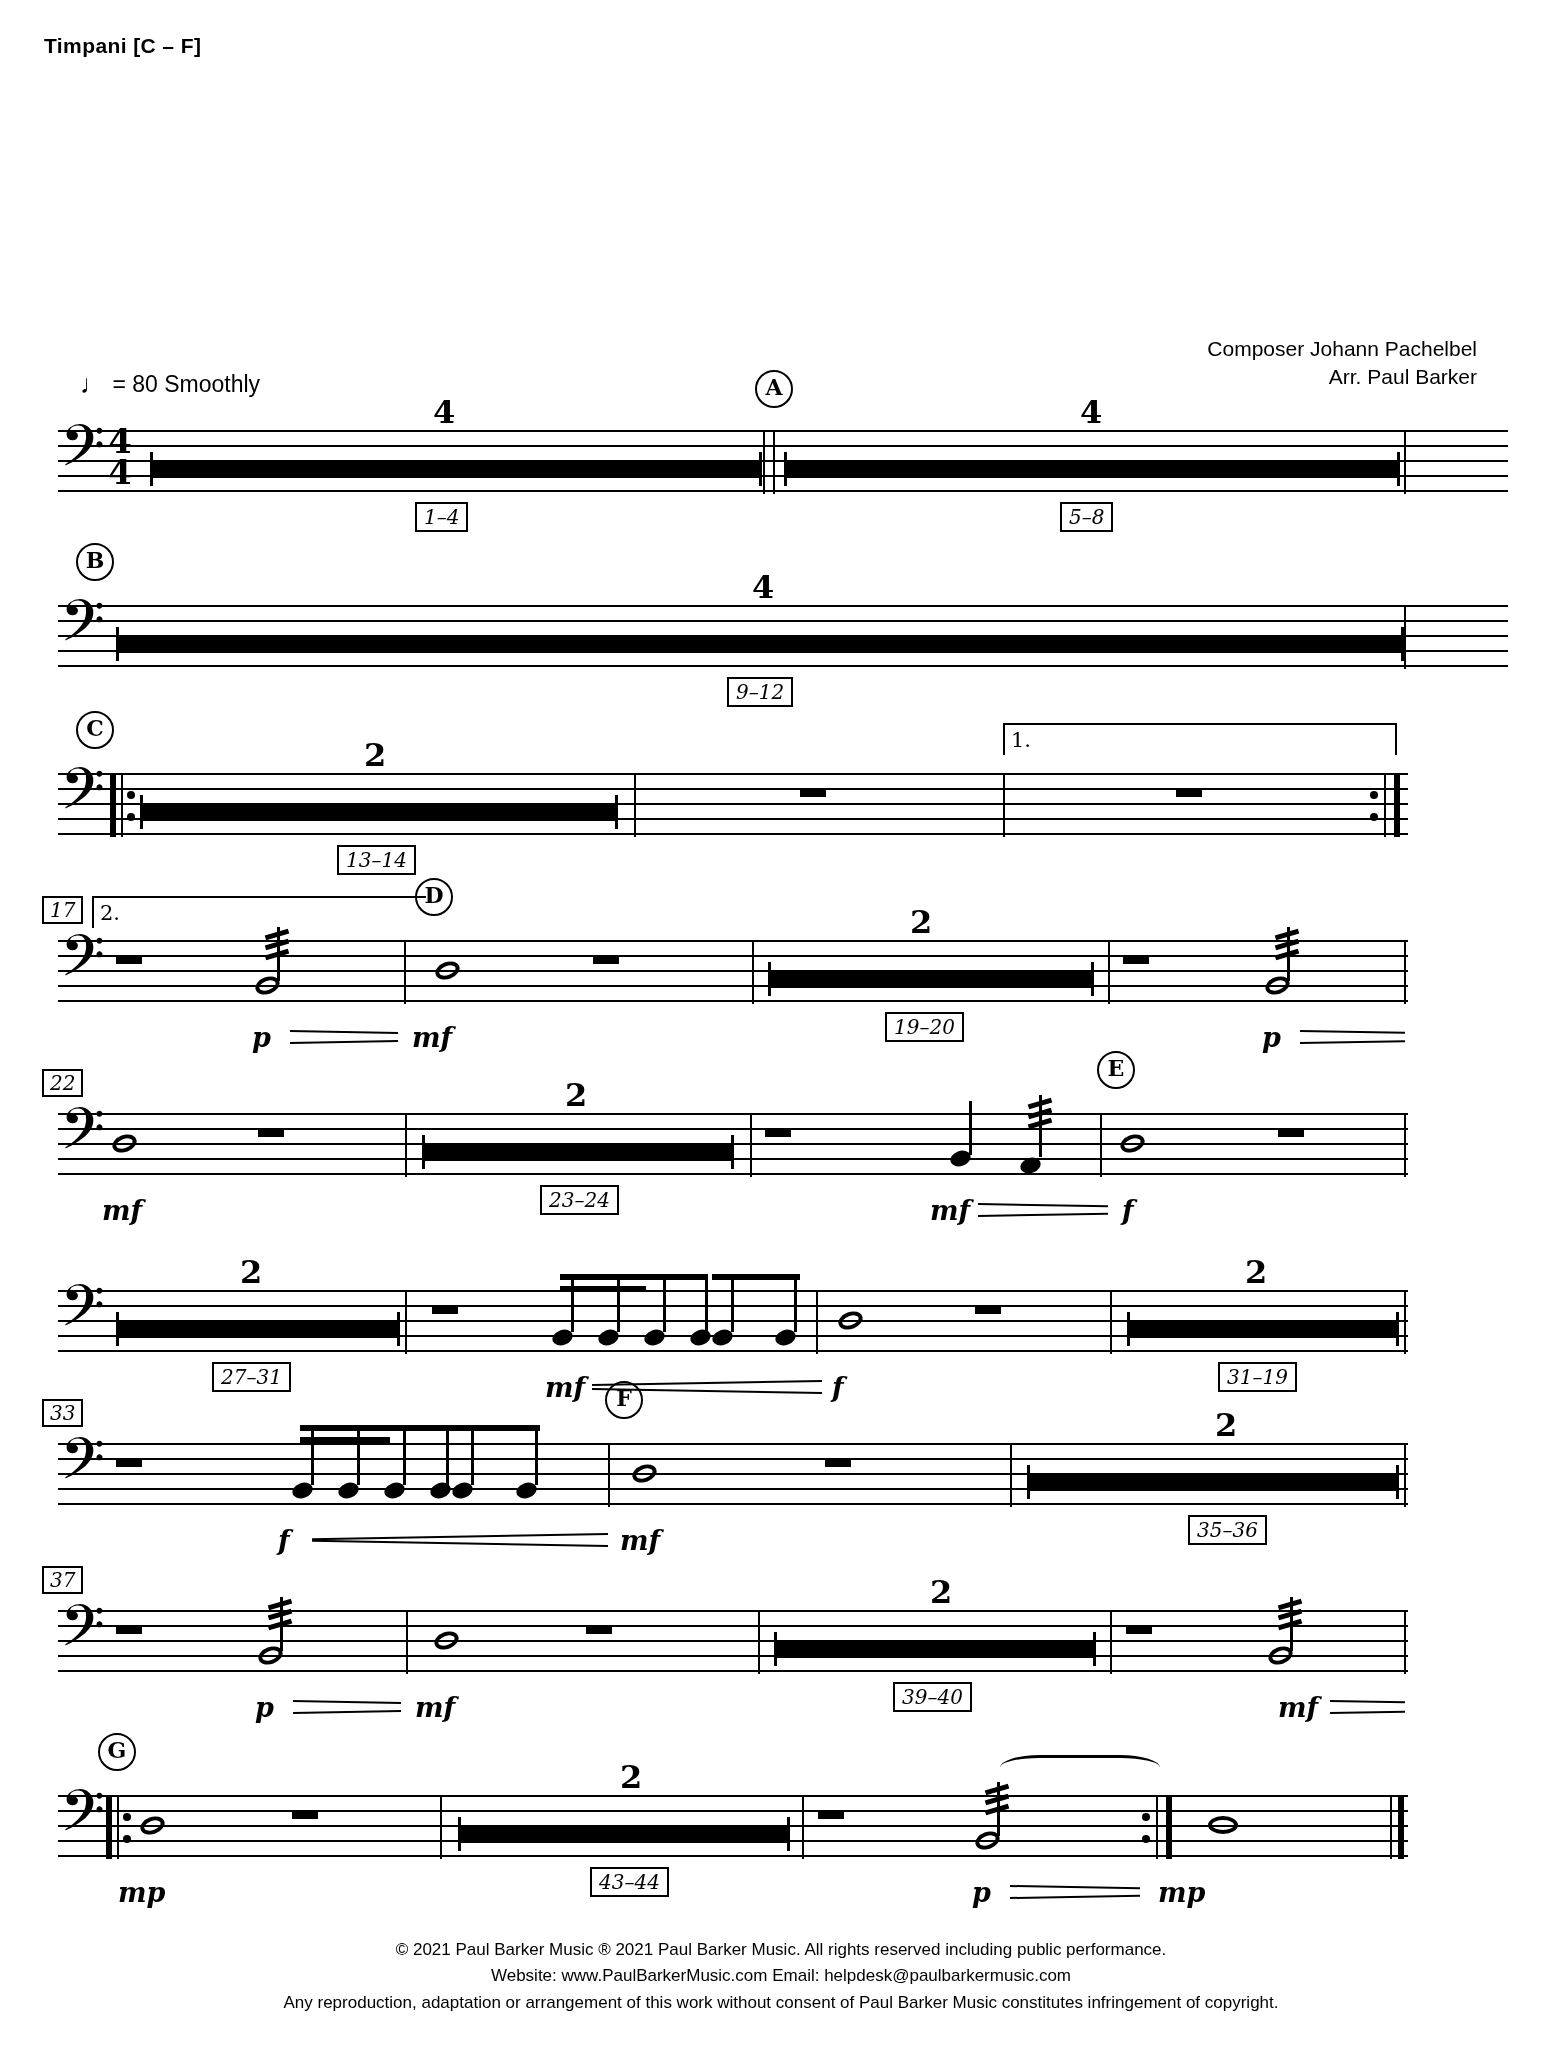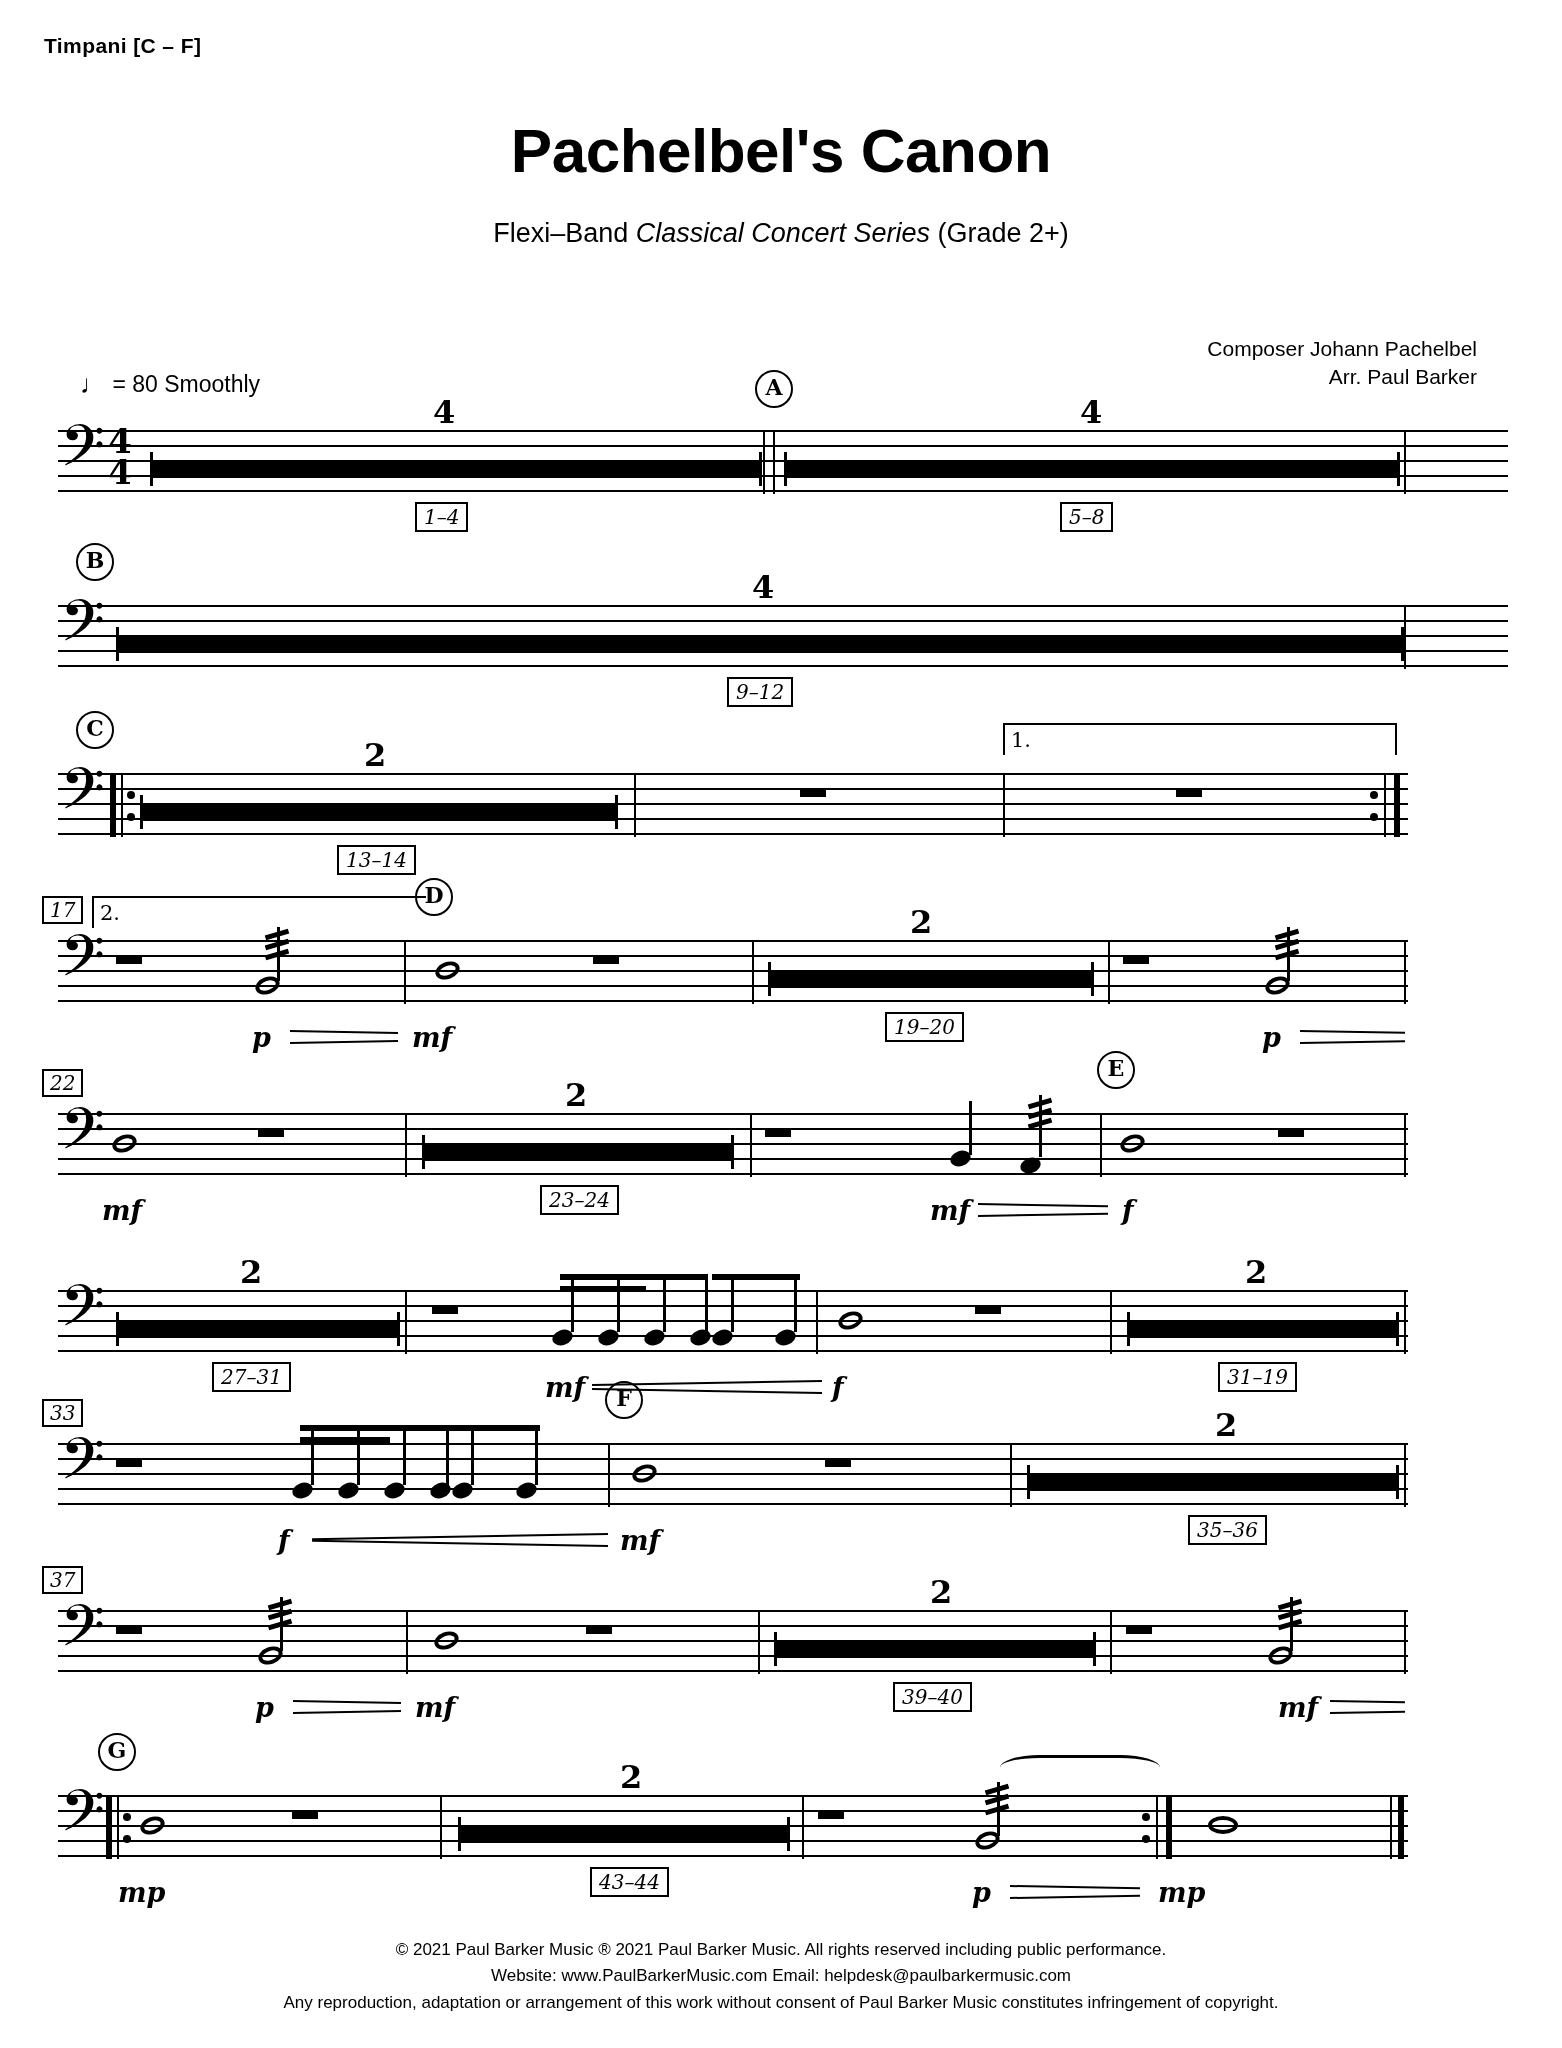--- a/index.html
+++ b/index.html
@@ -152,25 +152,21 @@
     position:absolute; left:0; bottom:32px; width:1562px;
     text-align:center; font-size:17px; line-height:1.55;
   }
 </style>
 </head>
 <body>
 
 <div class="page">
 
   <div class="instrument">Timpani [C – F]</div>
-  <div class="title">Pachelbel's Canon</div>
-
-  <div class="subtitle">
-    <span>Flexi–Band </span><i>Classical Concert Series</i><span> (Grade 2+)</span>
-  </div>
+
 
   <div class="credits">
     <div>Composer Johann Pachelbel</div>
     <div>Arr. Paul Barker</div>
   </div>
 
   <div class="tempo">
     <span class="qn">♩</span>
     <span>= 80 Smoothly</span>
   </div>

